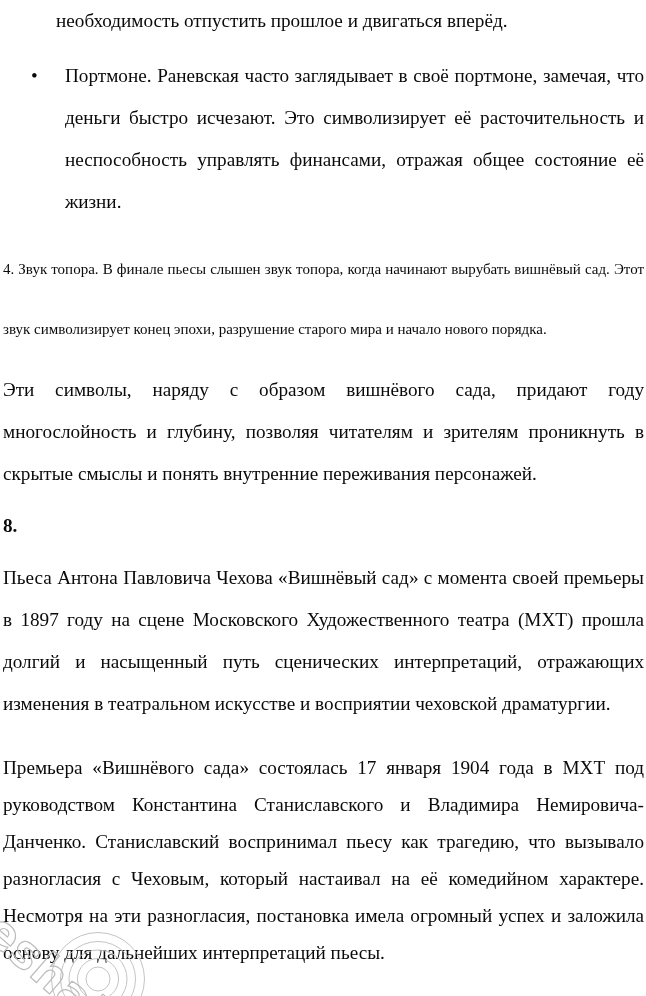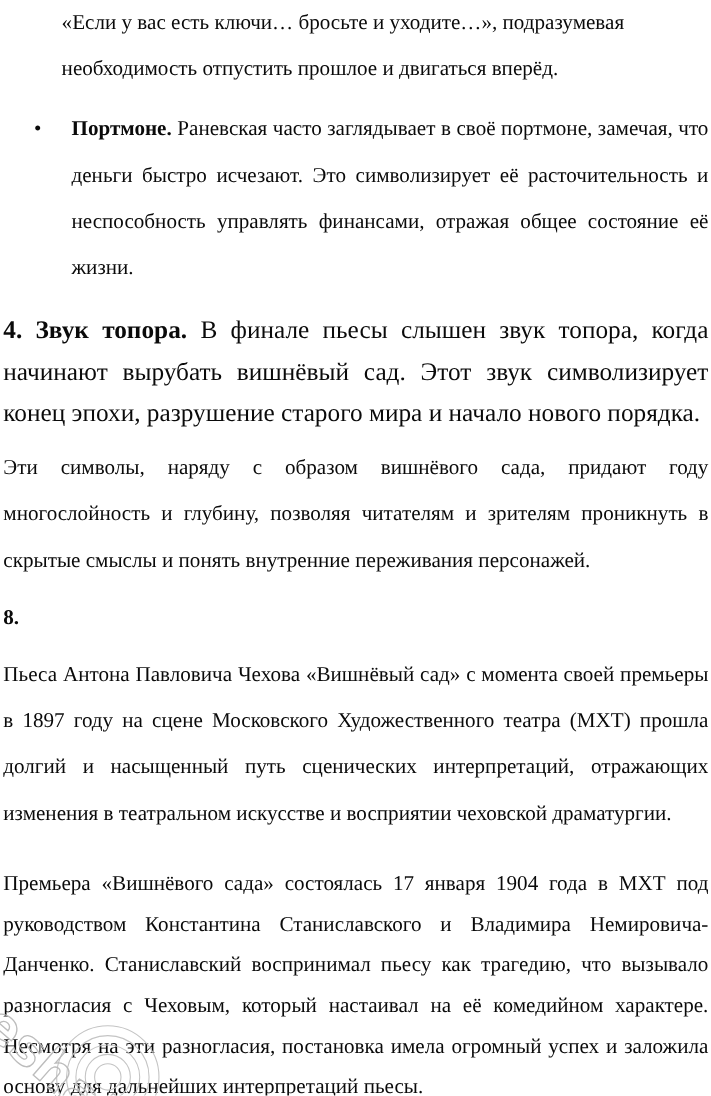--- a/index.html
+++ b/index.html
@@ -52,26 +52,26 @@
   .bullet-dot {
     position: absolute;
     left: 28px;
     top: 0;
     line-height: 42px;
     font-size: 19.2px;
   }
 
   .numbered {
     text-align: justify;
-    font-size: 23px;
-    line-height: 38px;
+    font-size: 15px;
+    line-height: 60px;
     margin: 0;
   }
 
-  b, .bold { font-weight: bold; }
+  b, .bold { font-weight: normal; }
 
   .section-num {
     font-size: 19.2px;
     line-height: 42px;
     font-weight: bold;
     margin: 0;
     text-align: left;
   }
 
   .heading-bold {
@@ -144,21 +144,20 @@
   .wm-r2 { width: 74px;  height: 74px; }
   .wm-r3 { width: 57px;  height: 57px; }
   .wm-r4 { width: 40px;  height: 40px; }
   .wm-r5 { width: 23px;  height: 23px; }
 </style>
 </head>
 <body>
 
 <div class="page">
 
-  <p class="para hanging-cont">«Если у вас есть ключи… бросьте и уходите…», подразумевая</p>
   <p class="para hanging-cont">необходимость отпустить прошлое и двигаться вперёд.</p>
 
   <div class="sp-13"></div>
 
   <div class="bullet-item">
     <span class="bullet-dot">•</span><span class="bold">Портмоне.</span><span> </span><span>Раневская часто заглядывает в своё портмоне, замечая, что деньги быстро исчезают. Это символизирует её расточительность и неспособность управлять финансами, отражая общее состояние её жизни.</span>
   </div>
 
   <div class="sp-16"></div>
 

